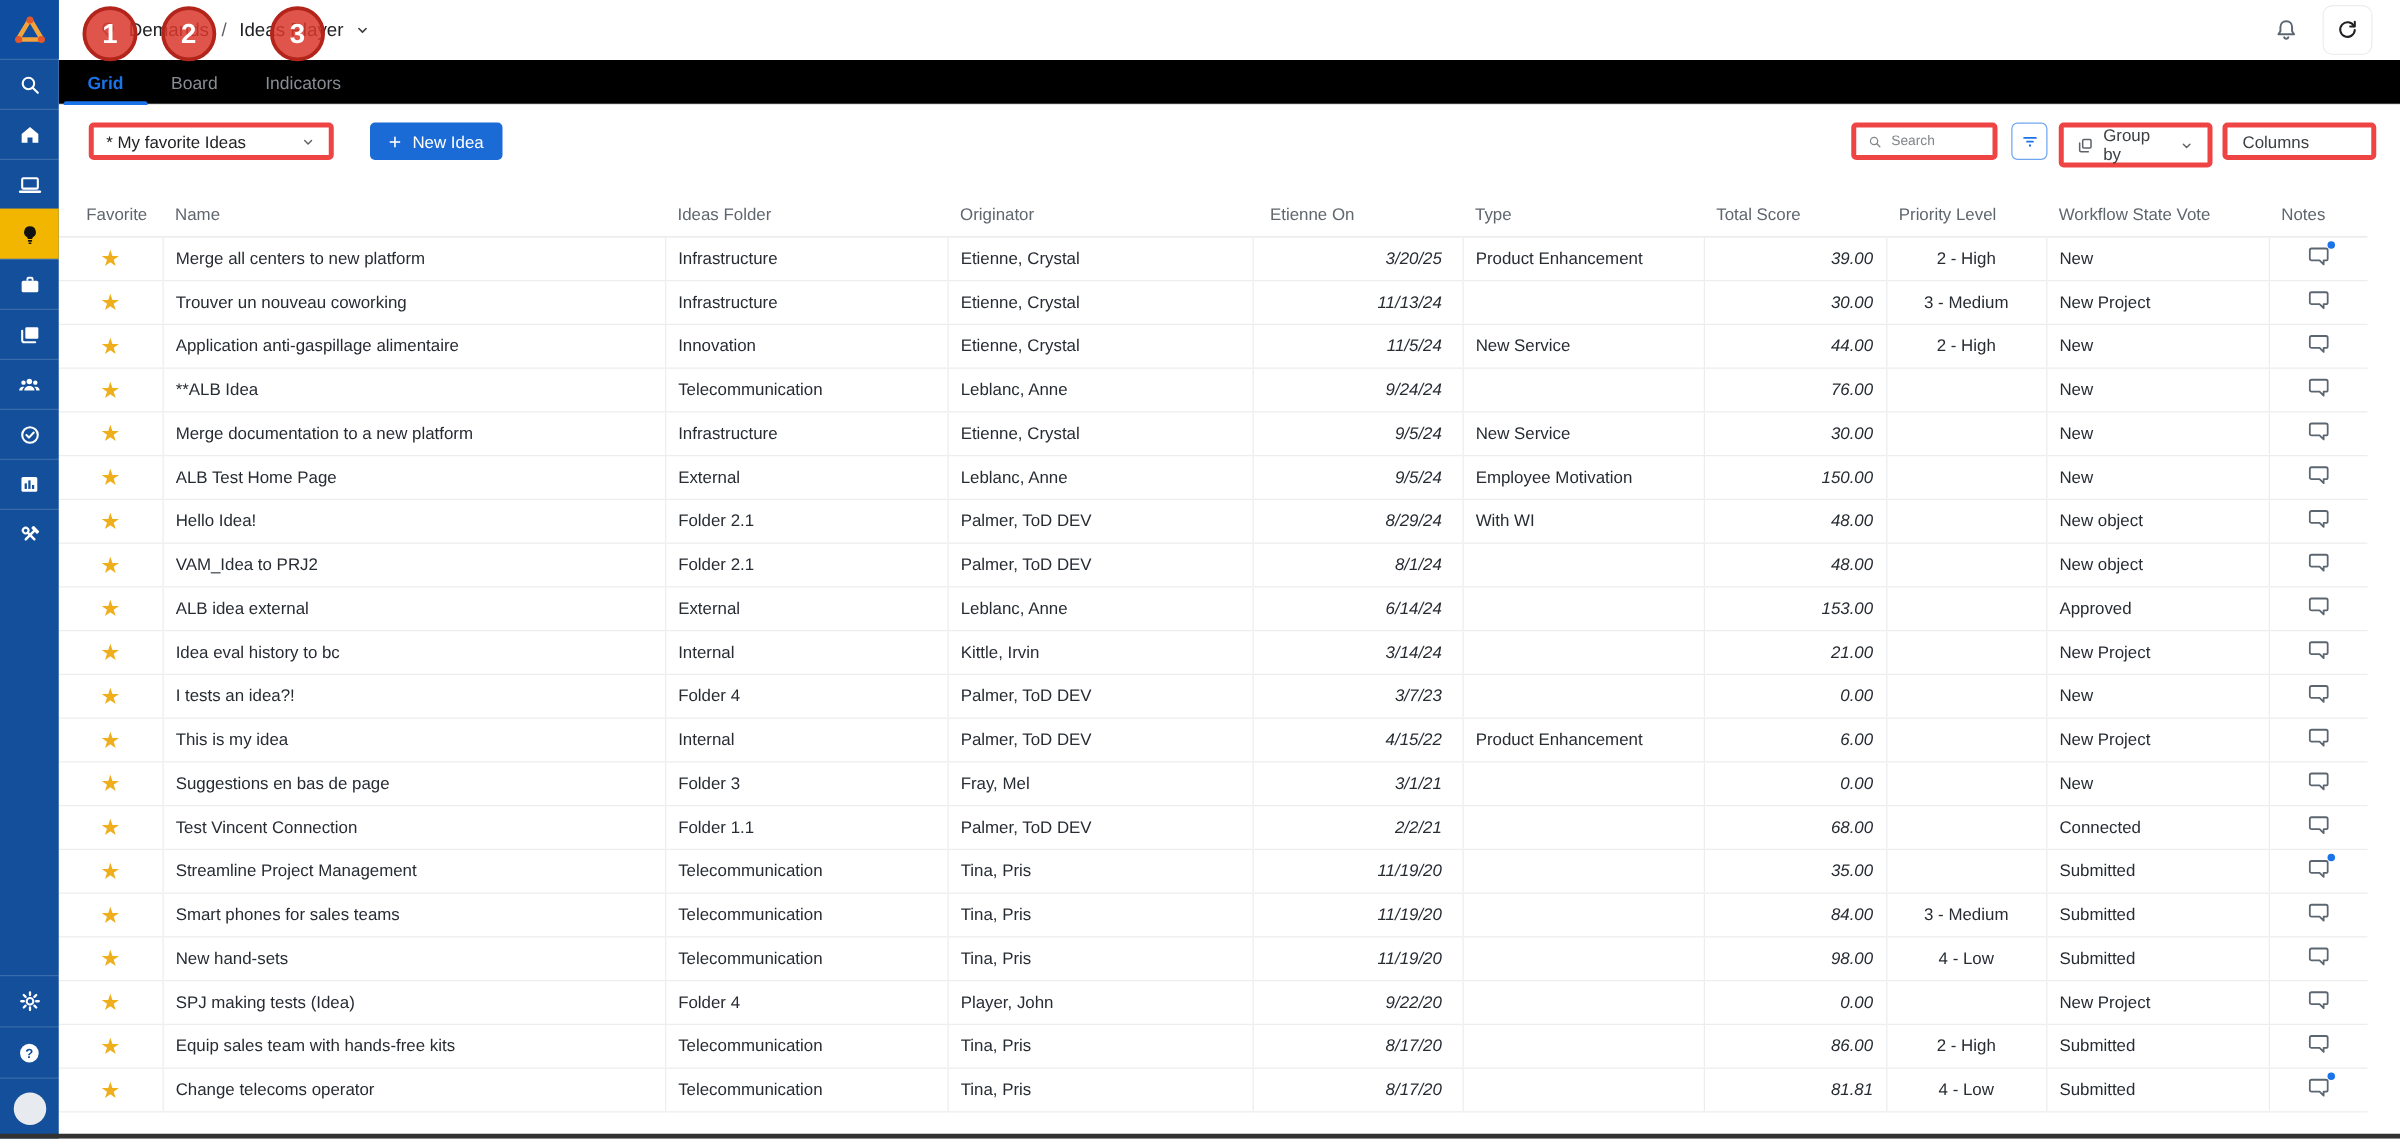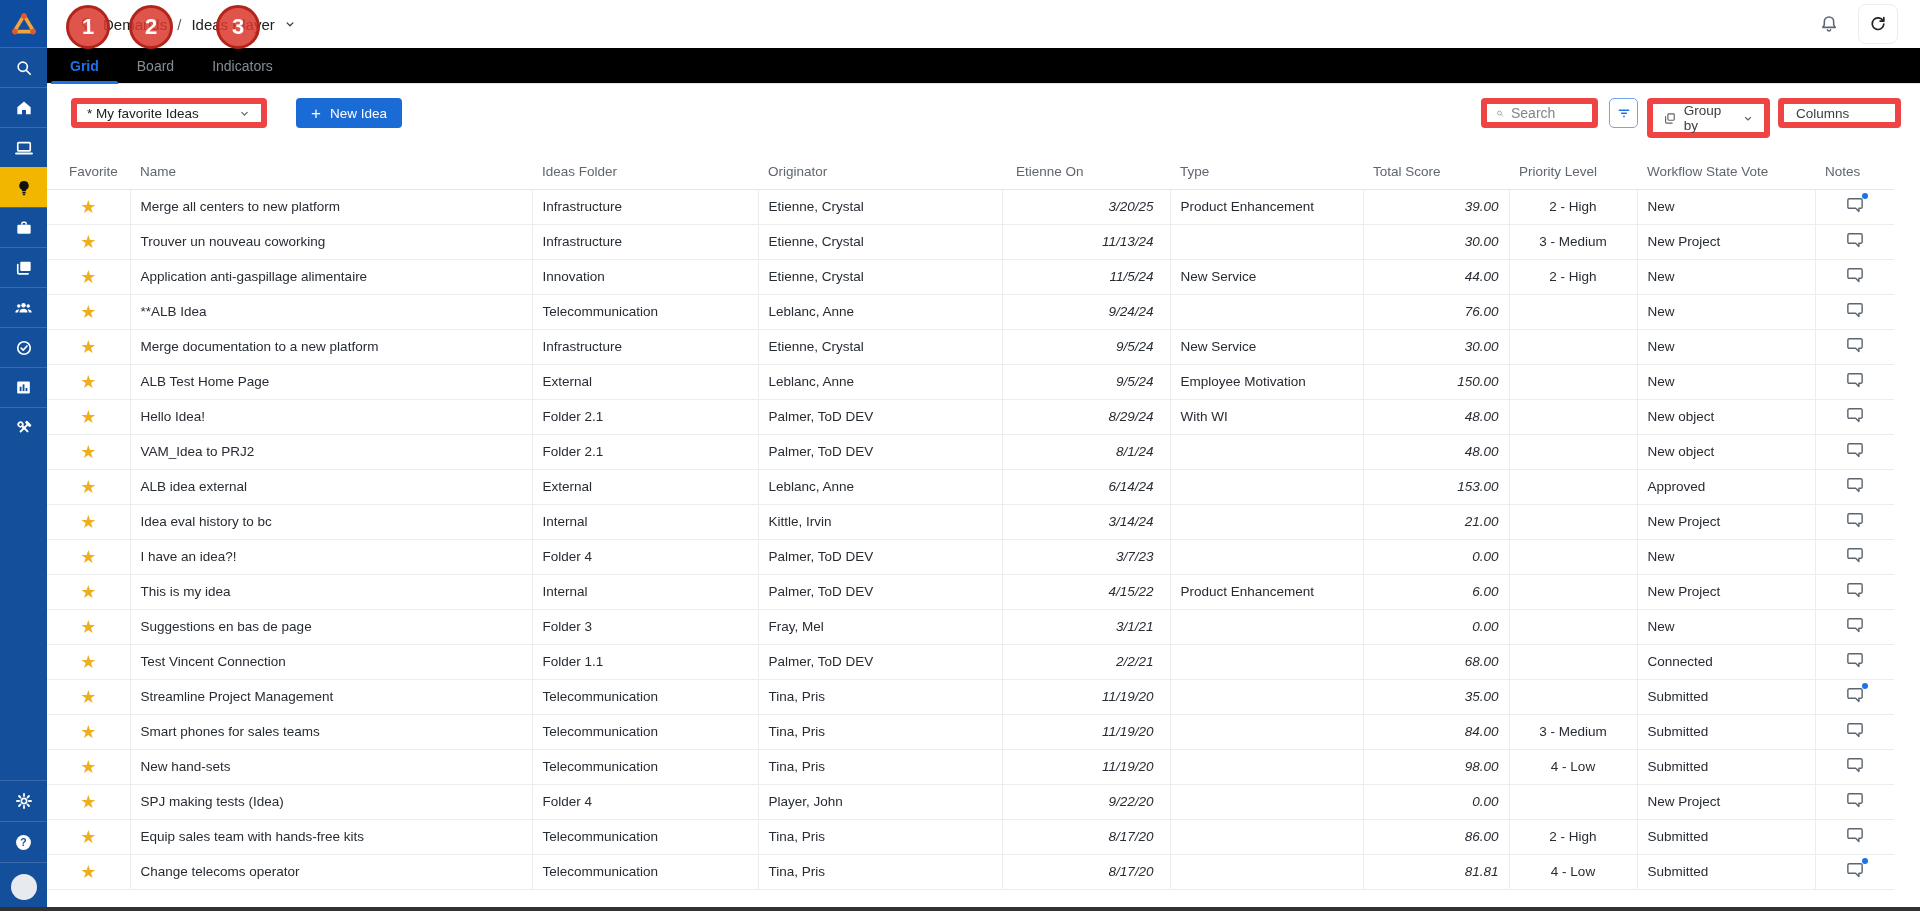--- a/index.html
+++ b/index.html
@@ -31,29 +31,29 @@
 
   .tabs { position:absolute; top:48px; left:0; right:0; height:36px; border-bottom:1px solid #e3e5e8;
           display:flex; padding-left:4px; background:#000000; }
   .tab { padding:0 19px; display:flex; align-items:center; font-size:14px; color:#878d94;
          position:relative; cursor:pointer; }
   .tab.active { color:#1a73e8; font-weight:700; }
   .tab.active::after { content:""; position:absolute; left:0; right:0; bottom:-1px; height:3px;
                        background:#1a73e8; border-radius:2px 2px 0 0; }
 
   .toolbar { position:absolute; top:85px; left:0; right:0; height:70px; background:#fff; }
-  .ctl { position:absolute; top:13px; height:30px; border:6px solid #ef4444; border-radius:4px;
+  .ctl { position:absolute; top:13px; height:30px; border:4px solid #ef4444; border-radius:4px;
          background:#fff; display:flex; align-items:center; font-size:13.5px; color:#202124; cursor:pointer; }
   .view-select { left:24px; width:196px; padding:0 10px; justify-content:space-between; }
   .new-idea-btn { position:absolute; top:13px; left:249px; height:30px; background:#1b6bd6; color:#fff;
                   border:none; border-radius:4px; display:flex; align-items:center; gap:9px;
                   padding:0 15px; font-size:13.5px; font-family:inherit; cursor:pointer; }
   .new-idea-btn .plus { font-size:17px; line-height:1; }
   .search-box { left:1434px; width:117px; padding:0 9px; gap:7px; cursor:text; }
-  .search-box input { border:none; outline:none; width:72px; font-size:14px; color:#202124;
+  .search-box input { border:none; outline:none; width:72px; font-size:11px; color:#202124;
                       font-family:inherit; background:transparent; }
   .search-box input::placeholder { color:#80868b; }
   .filter-btn { left:1562px; width:29px; justify-content:center; border:1.5px solid #6fa7ef; border-radius:5px; }
   .group-btn { left:1600px; width:123px; padding:14px 10px; gap:7px; color:#3c4043; }
   .group-btn .caret { margin-left:auto; }
   .columns-btn { left:1731px; width:123px; padding:0 12px; color:#3c4043; }
 
   
   table.grid { position:absolute; top:155px; left:0; width:1847px; border-collapse:collapse; table-layout:fixed; }
   th { height:34px; font-weight:400; color:#60666d; text-align:left; font-size:13.5px;
@@ -439,21 +439,21 @@
           <td class="c5"></td>
           <td class="c6">21.00</td>
           <td class="c7"></td>
           <td class="c8">New Project</td>
           <td class="c9"><span class="note-wrap"><svg width="20" height="20" viewBox="0 0 21 21">
                 <path d="M4.5 4 H16.5 C17.3 4 18 4.7 18 5.5 V12.5 C18 13.3 17.3 14 16.5 14 H14.6 V17.4 L11.2 14 H4.5 C3.7 14 3 13.3 3 12.5 V5.5 C3 4.7 3.7 4 4.5 4 Z" fill="none" stroke="#5c6670" stroke-width="1.5" stroke-linejoin="round"></path>
               </svg></span></td>
         </tr>
         <tr>
           <td class="c0"><span class="star">★</span></td>
-          <td class="c1">I have an idea?!</td>
+          <td class="c1">I tests an idea?!</td>
           <td class="c2">Folder 4</td>
           <td class="c3">Palmer, ToD DEV</td>
           <td class="c4">3/7/23</td>
           <td class="c5"></td>
           <td class="c6">0.00</td>
           <td class="c7"></td>
           <td class="c8">New</td>
           <td class="c9"><span class="note-wrap"><svg width="20" height="20" viewBox="0 0 21 21">
                 <path d="M4.5 4 H16.5 C17.3 4 18 4.7 18 5.5 V12.5 C18 13.3 17.3 14 16.5 14 H14.6 V17.4 L11.2 14 H4.5 C3.7 14 3 13.3 3 12.5 V5.5 C3 4.7 3.7 4 4.5 4 Z" fill="none" stroke="#5c6670" stroke-width="1.5" stroke-linejoin="round"></path>
               </svg></span></td>

